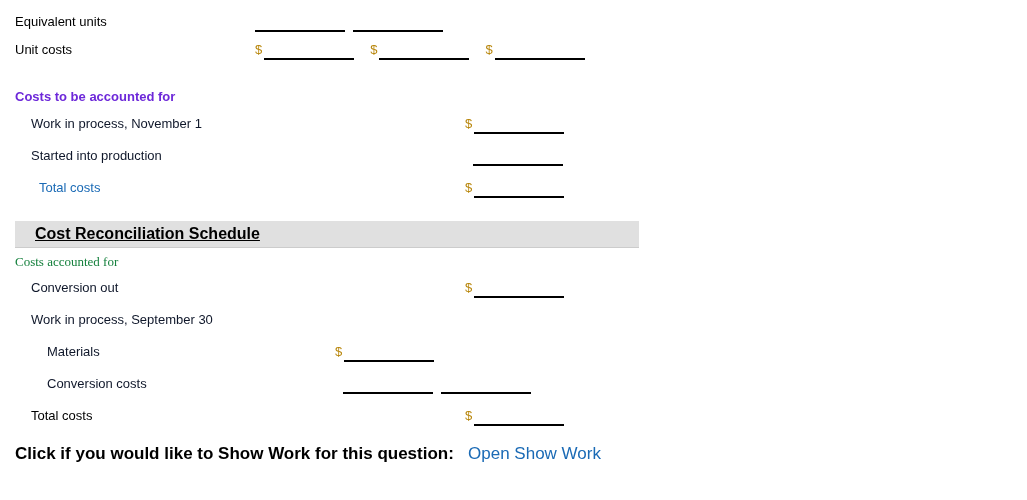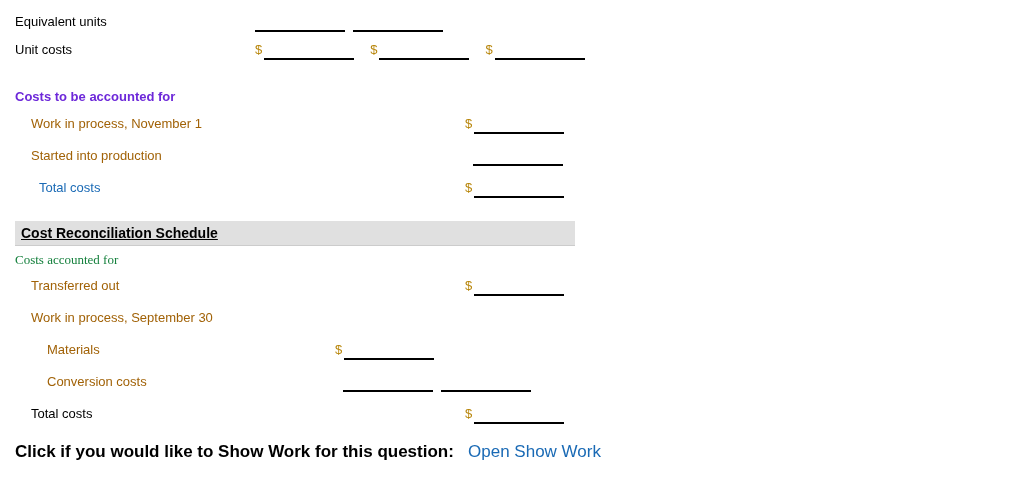--- a/index.html
+++ b/index.html
@@ -27,21 +27,21 @@
     .row {
       display: flex;
       align-items: center;
       margin-bottom: 6px;
       min-height: 26px;
     }
 
     .row-label {
       min-width: 240px;
       padding-left: 16px;
-      color: #a16207;
+      color: #0f172a;
     }
 
     .row-label.indent {
       padding-left: 32px;
       margin-top: 16px;
     }
 
     .dollar-input-group {
       display: flex;
       align-items: center;
@@ -80,26 +80,26 @@
     }
 
     .equivalent-units-row {
       display: flex;
       align-items: center;
       margin-bottom: 6px;
     }
 
     .section-header-bar {
       background: #e0e0e0;
-      padding: 4px 6px;
+      padding: 4px 20px;
       font-weight: bold;
-      font-size: 14px;
+      font-size: 16px;
       text-decoration: underline;
       border-bottom: 1px solid #ccc;
-      width: 560px;
+      width: 624px;
       margin-bottom: 6px;
     }
 
     .costs-accounted-label {
       color: #15803d;
       margin-bottom: 4px;
       font-family: Liberation Serif, serif;
     }
 
     .show-work-line {
@@ -197,21 +197,21 @@
 <br>
 
 
 <div>
   <div class="section-header-bar">Cost Reconciliation Schedule</div>
 
   <div class="costs-accounted-label">Costs accounted for</div>
 
   <div class="row">
     <div class="spacer-left">
-      <span class="row-label" style="padding-left:16px;">Transferred out</span>
+      <span class="row-label" style="padding-left:16px;">Conversion out</span>
     </div>
     <div style="margin-left: 210px;">
       <div class="dollar-input-group">
         <span class="dollar-sign">$</span>
         <input type="text" class="wide" style="">
       </div>
     </div>
   </div>
 
   <div class="row">

